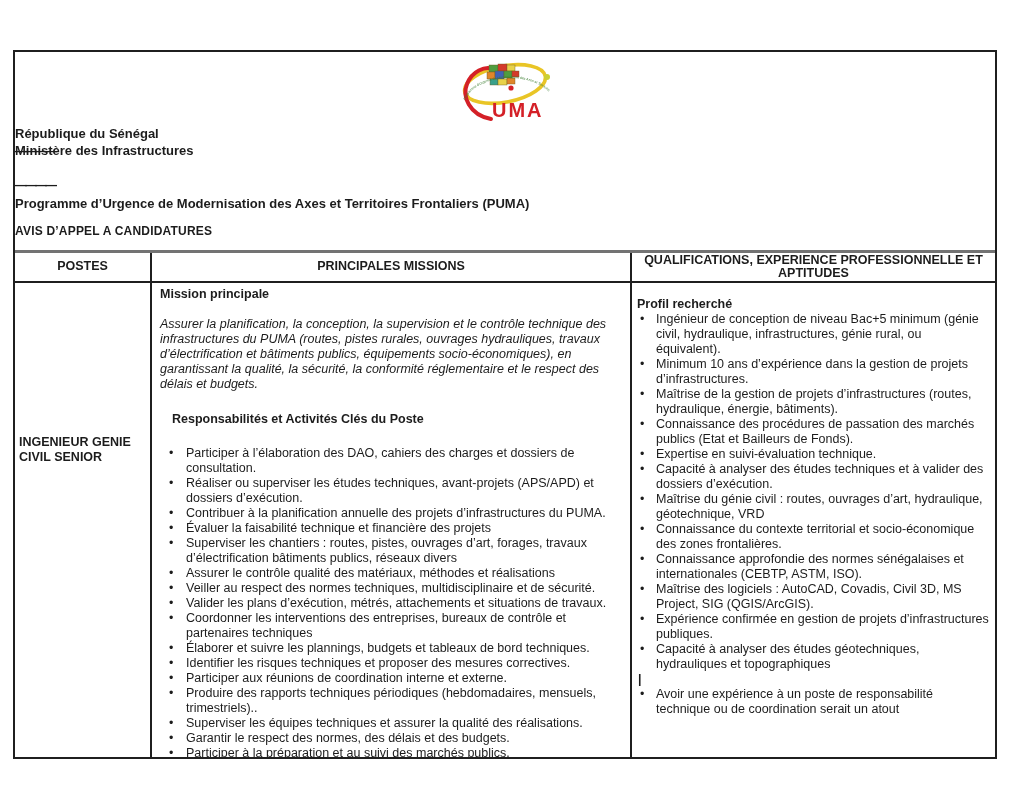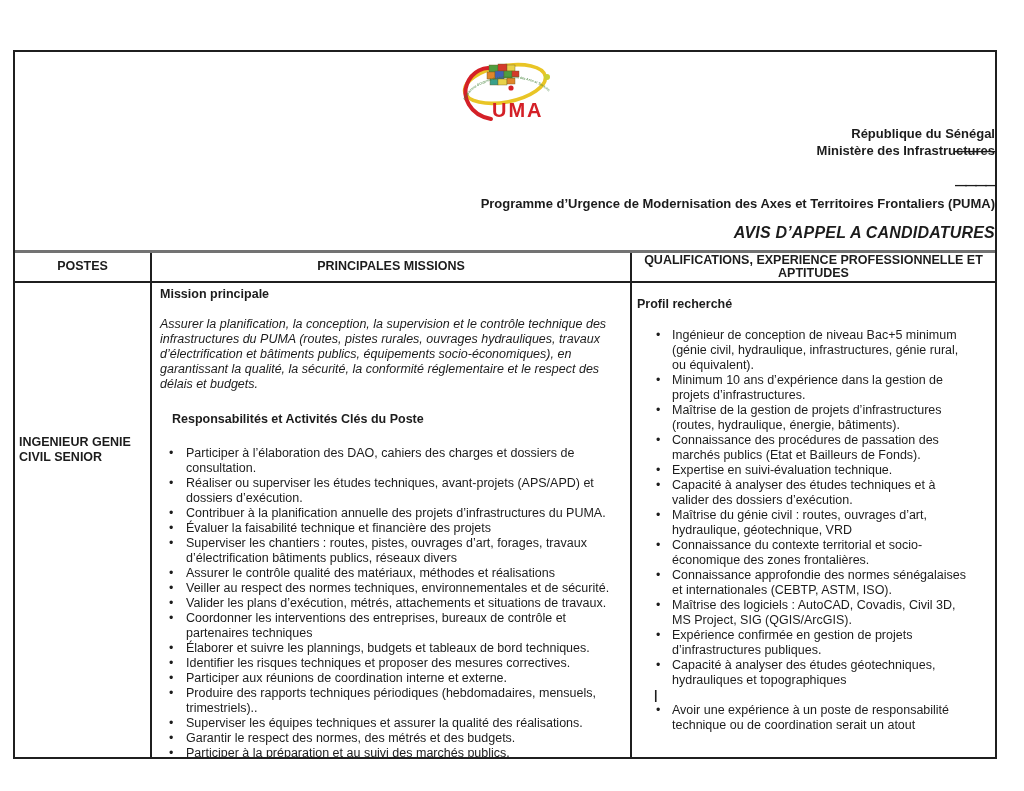--- a/index.html
+++ b/index.html
@@ -7,27 +7,27 @@
     width:1024px; height:791px; background:#ffffff; position:relative;
     font-family:"Liberation Sans", sans-serif; color:#1c1c1c;
     -webkit-font-smoothing:antialiased; overflow:hidden;
   }
   .doc-frame {
     position:absolute; left:13px; top:50px; width:984px; height:709px;
     border:2px solid #1f1f1f; box-sizing:border-box; background:#fff;
   }
   .doc-header { position:absolute; top:0; left:0; right:0; height:196px; text-align:center; }
   .logo-wrap { position:absolute; top:6px; left:0; right:0; display:flex; justify-content:center; }
-  .h-line { position:absolute; left:0; right:0; text-align:right; font-weight:bold; }
+  .h-line { position:absolute; left:0; right:0; text-align:left; font-weight:bold; }
   .h-republic { top:74px; font-size:13px; }
   .h-sep1 { top:92px; font-size:12px; letter-spacing:-2px; }
   .h-sep2 { top:126px; font-size:12px; letter-spacing:-2px; }
   .h-ministry { top:91px; font-size:13px; }
   .h-program { top:144px; font-size:13px; }
-  .h-notice { top:172px; font-size:16px; letter-spacing:.2px;font-style:italic; }
+  .h-notice { top:172px; font-size:12px; letter-spacing:.2px; }
 
   .doc-table {
     position:absolute; left:0; right:0; top:198px; bottom:0;
     border-top:3px solid #737373;
     display:grid; grid-template-columns:135px 480px 1fr; grid-template-rows:30px 1fr;
   }
   .cell { box-sizing:border-box; overflow:hidden; }
   .bl { border-left:2px solid #1f1f1f; }
   .c-head {
     border-bottom:2px solid #1f1f1f; font-weight:bold; font-size:12.5px; line-height:13.5px;
@@ -37,21 +37,21 @@
   .c-missions { font-size:12.5px; line-height:15px; padding:4px 10px 0 8px; }
   .c-quals { font-size:12.5px; line-height:15px; padding:14px 6px 8px 5px; }
 
   .block-title { font-weight:bold; }
   .mission-text { margin:15px 0 14px 0;font-style:italic; }
   .resp-title { margin-top:20px;padding-left:12px; }
   .bullets { list-style:none; margin:19px 0 0 0; padding:0 0 0 6px; }
   .bullets li { position:relative; padding-left:20px; }
   .bullets li::before { content:"\2022"; position:absolute; left:3px; }
 
-  .q-list { list-style:none; margin:16px; padding:0 0 0 2px; }
+  .q-list { list-style:none; margin:0; padding:0 0 0 2px; }
   .q-list li { position:relative; padding-left:17px; }
   .q-list li::before { content:"\2022"; position:absolute; left:1px; }
   .q-list li.li-gap { height:15px; }
   .q-list li.li-gap::before { content:""; }
   .q-list li.li-empty { height:15px; }
   .q-list li.li-empty::before { content:"|"; left:-1px; font-weight:bold; }
 </style>
 </head>
 <body>
 
@@ -114,29 +114,29 @@
       <div class="block-title">Mission principale</div>
       <div class="mission-text">Assurer la planification, la conception, la supervision et le contrôle technique des infrastructures du PUMA (routes, pistes rurales, ouvrages hydrauliques, travaux d’électrification et bâtiments publics, équipements socio-économiques), en garantissant la qualité, la sécurité, la conformité réglementaire et le respect des délais et budgets.</div>
       <div class="block-title resp-title">Responsabilités et Activités Clés du Poste</div>
       <ul class="bullets">
           <li>Participer à l’élaboration des DAO, cahiers des charges et dossiers de consultation.</li>
           <li>Réaliser ou superviser les études techniques, avant-projets (APS/APD) et dossiers d’exécution.</li>
           <li>Contribuer à la planification annuelle des projets d’infrastructures du PUMA.</li>
           <li>Évaluer la faisabilité technique et financière des projets</li>
           <li>Superviser les chantiers : routes, pistes, ouvrages d’art, forages, travaux d’électrification bâtiments publics, réseaux divers</li>
           <li>Assurer le contrôle qualité des matériaux, méthodes et réalisations</li>
-          <li>Veiller au respect des normes techniques, environnementales et de sécurité.</li>
+          <li>Veiller au respect des normes techniques, multidisciplinaire et de sécurité.</li>
           <li>Valider les plans d’exécution, métrés, attachements et situations de travaux.</li>
           <li>Coordonner les interventions des entreprises, bureaux de contrôle et partenaires techniques</li>
           <li>Élaborer et suivre les plannings, budgets et tableaux de bord techniques.</li>
           <li>Identifier les risques techniques et proposer des mesures correctives.</li>
           <li>Participer aux réunions de coordination interne et externe.</li>
           <li>Produire des rapports techniques périodiques (hebdomadaires, mensuels, trimestriels)..</li>
           <li>Superviser les équipes techniques et assurer la qualité des réalisations.</li>
-          <li>Garantir le respect des normes, des métrés et des budgets.</li>
+          <li>Garantir le respect des normes, des délais et des budgets.</li>
           <li>Participer à la préparation et au suivi des marchés publics.</li>
         </ul>
     </div>
 
     <div class="cell c-quals bl">
       <div class="block-title">Profil recherché</div>
       <ul class="q-list">
           <li>Ingénieur de conception de niveau Bac+5 minimum (génie civil, hydraulique, infrastructures, génie rural, ou équivalent).</li>
           <li>Minimum 10 ans d’expérience dans la gestion de projets d’infrastructures.</li>
           <li>Maîtrise de la gestion de projets d’infrastructures (routes, hydraulique, énergie, bâtiments).</li>

